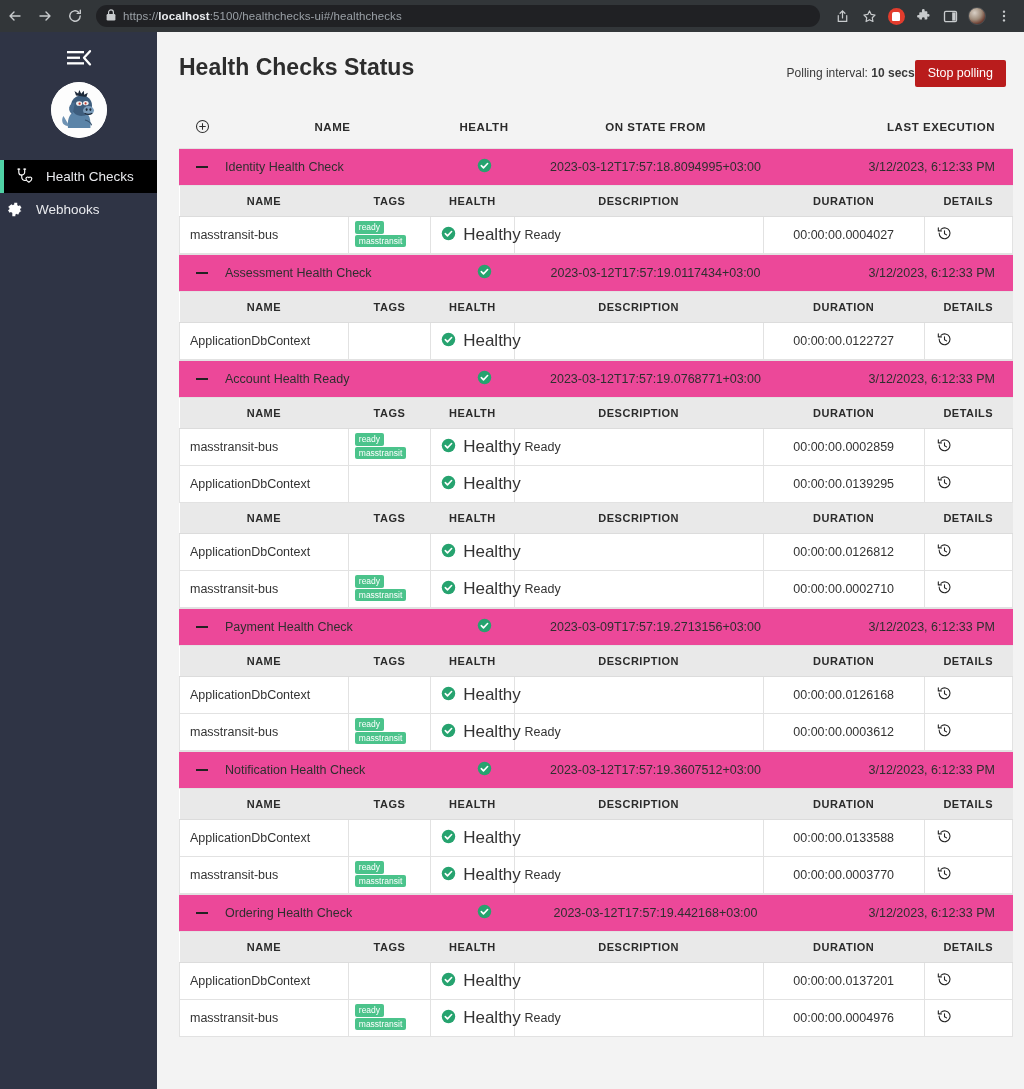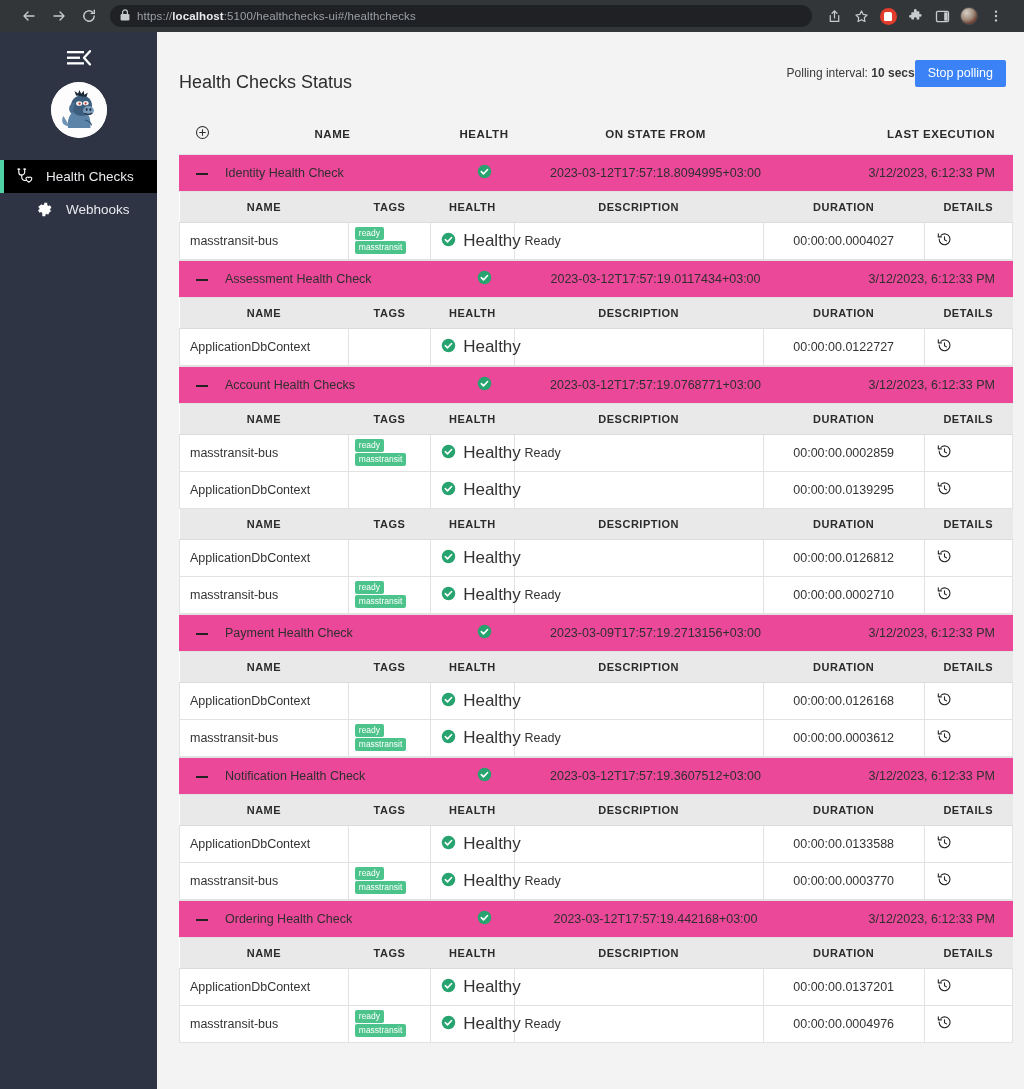--- a/index.html
+++ b/index.html
@@ -6,21 +6,21 @@
   html, body { margin:0; padding:0; }
   body {
     width:1024px; height:1089px;
     font-family:"Liberation Sans", sans-serif;
     background:#fff; overflow:hidden;
   }
 
   
   .browser-bar {
     height:32px; background:#323639; display:flex; align-items:center;
-    padding:0 16px; gap:4px; position:relative;
+    padding:0 2px; gap:4px; position:relative;
   }
   .nav-btn {
     width:26px; height:26px; display:flex; align-items:center; justify-content:center;
     color:#c8cbcd; font-size:15px; border-radius:50%; flex:0 0 auto;
   }
   .nav-btn svg { display:block; }
   .omnibox {
     flex:1 1 auto; height:22px; background:#202124; border-radius:11px;
     display:flex; align-items:center; padding:0 10px; gap:7px;
     margin-left:4px; margin-right:6px; max-width:724px;
@@ -61,38 +61,38 @@
     margin-top:8px;
   }
   .logo-wrap { display:flex; justify-content:center; margin-top:6px; margin-bottom:22px; }
   .logo {
     width:56px; height:56px; border-radius:50%; background:#fdfdfd;
     display:flex; align-items:center; justify-content:center; overflow:hidden;
     position:relative;
   }
   .nav-item {
     display:flex; align-items:center; gap:12px; height:33px;
-    padding-left:30px; font-size:13.5px; color:#e9eaee;
+    padding-left:0; font-size:13.5px; color:#e9eaee;
     border-left:4px solid transparent; position:relative;
   }
   .nav-item .nav-ico { width:20px; display:flex; align-items:center; justify-content:center; flex:0 0 20px;}
   .nav-item.active { background:#000; border-left-color:#4fd1a5; padding-left:10px; }
 
   
   .main { flex:1 1 auto; background:#f3f3f3; padding:0 18px 0 22px; overflow:hidden; }
   .page-head {
     display:flex; align-items:flex-start; justify-content:space-between;
     padding-top:22px; padding-bottom:10px;
   }
-  .page-title { font-size:18px; color:#2d2d2d; font-weight:400;margin-top:18px; }
+  .page-title { font-size:23px; color:#2d2d2d; font-weight:700; }
   .poll-wrap { display:flex; align-items:center; padding-top:6px; }
   .poll-text { font-size:12px; color:#3a3a3a; }
   .poll-text b { font-weight:700; }
   .btn-stop {
-    background:#3b82f6; color:#fff; font-size:12.5px; font-weight:400;
+    background:#b91c1c; color:#fff; font-size:12.5px; font-weight:400;
     border:none; border-radius:2px; padding:7px 13px; cursor:pointer; line-height:1;
   }
 
   
   table { border-collapse:collapse; width:100%; table-layout:fixed; }
   .outer { margin-top:12px; }
   .outer > thead th {
     font-size:11.5px; font-weight:700; color:#2b2b2b; letter-spacing:.55px;
     padding:10px 0 12px; background:#f3f3f3; border:none;
   }
@@ -430,21 +430,21 @@
                           <path d="M1.4 1.9v3.3h3.3"></path>
                           <path d="M8 5v3.2l2.2 1.3"></path>
                         </svg></span></td>
                   </tr>
                 </tbody>
               </table>
             </td>
           </tr>
           <tr class="grp-row">
             <td class="toggle-cell"><span class="minus"></span></td>
-            <td class="grp-name">Account Health Checks</td>
+            <td class="grp-name">Account Health Ready</td>
             <td class="center"><svg width="15" height="15" viewBox="0 0 16 16">
                 <circle cx="8" cy="8" r="7.2" fill="#26a36f"></circle>
                 <path d="M4.6 8.2l2.3 2.3 4.4-4.6" fill="none" stroke="#fff" stroke-width="1.7" stroke-linecap="round" stroke-linejoin="round"></path>
               </svg></td>
             <td class="center">2023-03-12T17:57:19.0768771+03:00</td>
             <td class="right">3/12/2023, 6:12:33 PM</td>
           </tr>
           <tr class="inner-wrap">
             <td colspan="5">
               <table class="inner">

